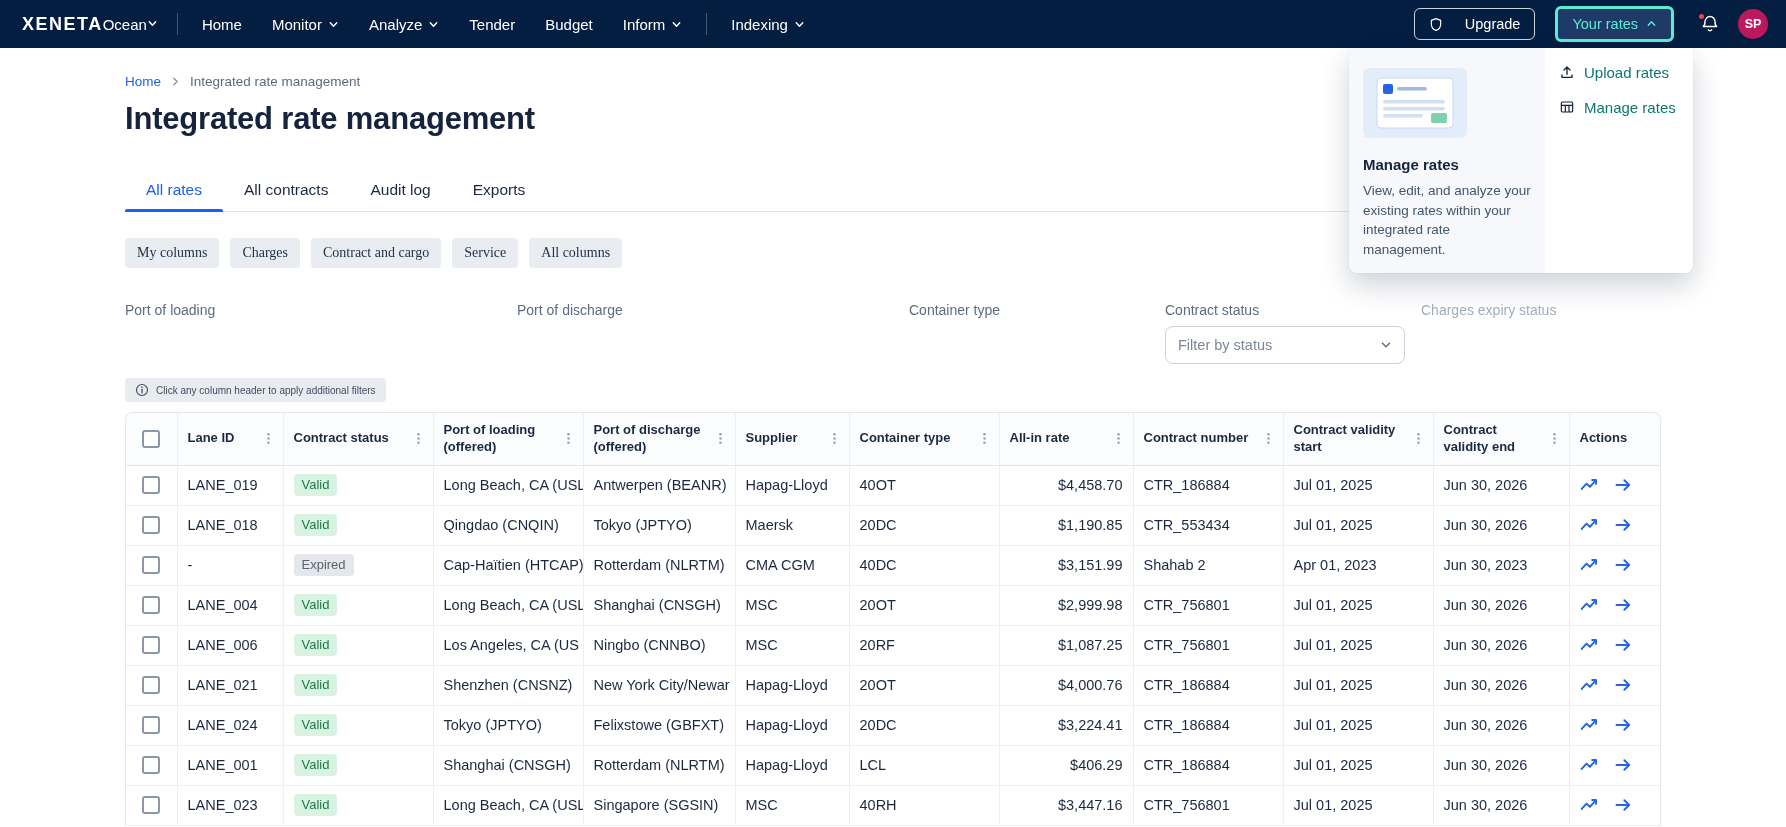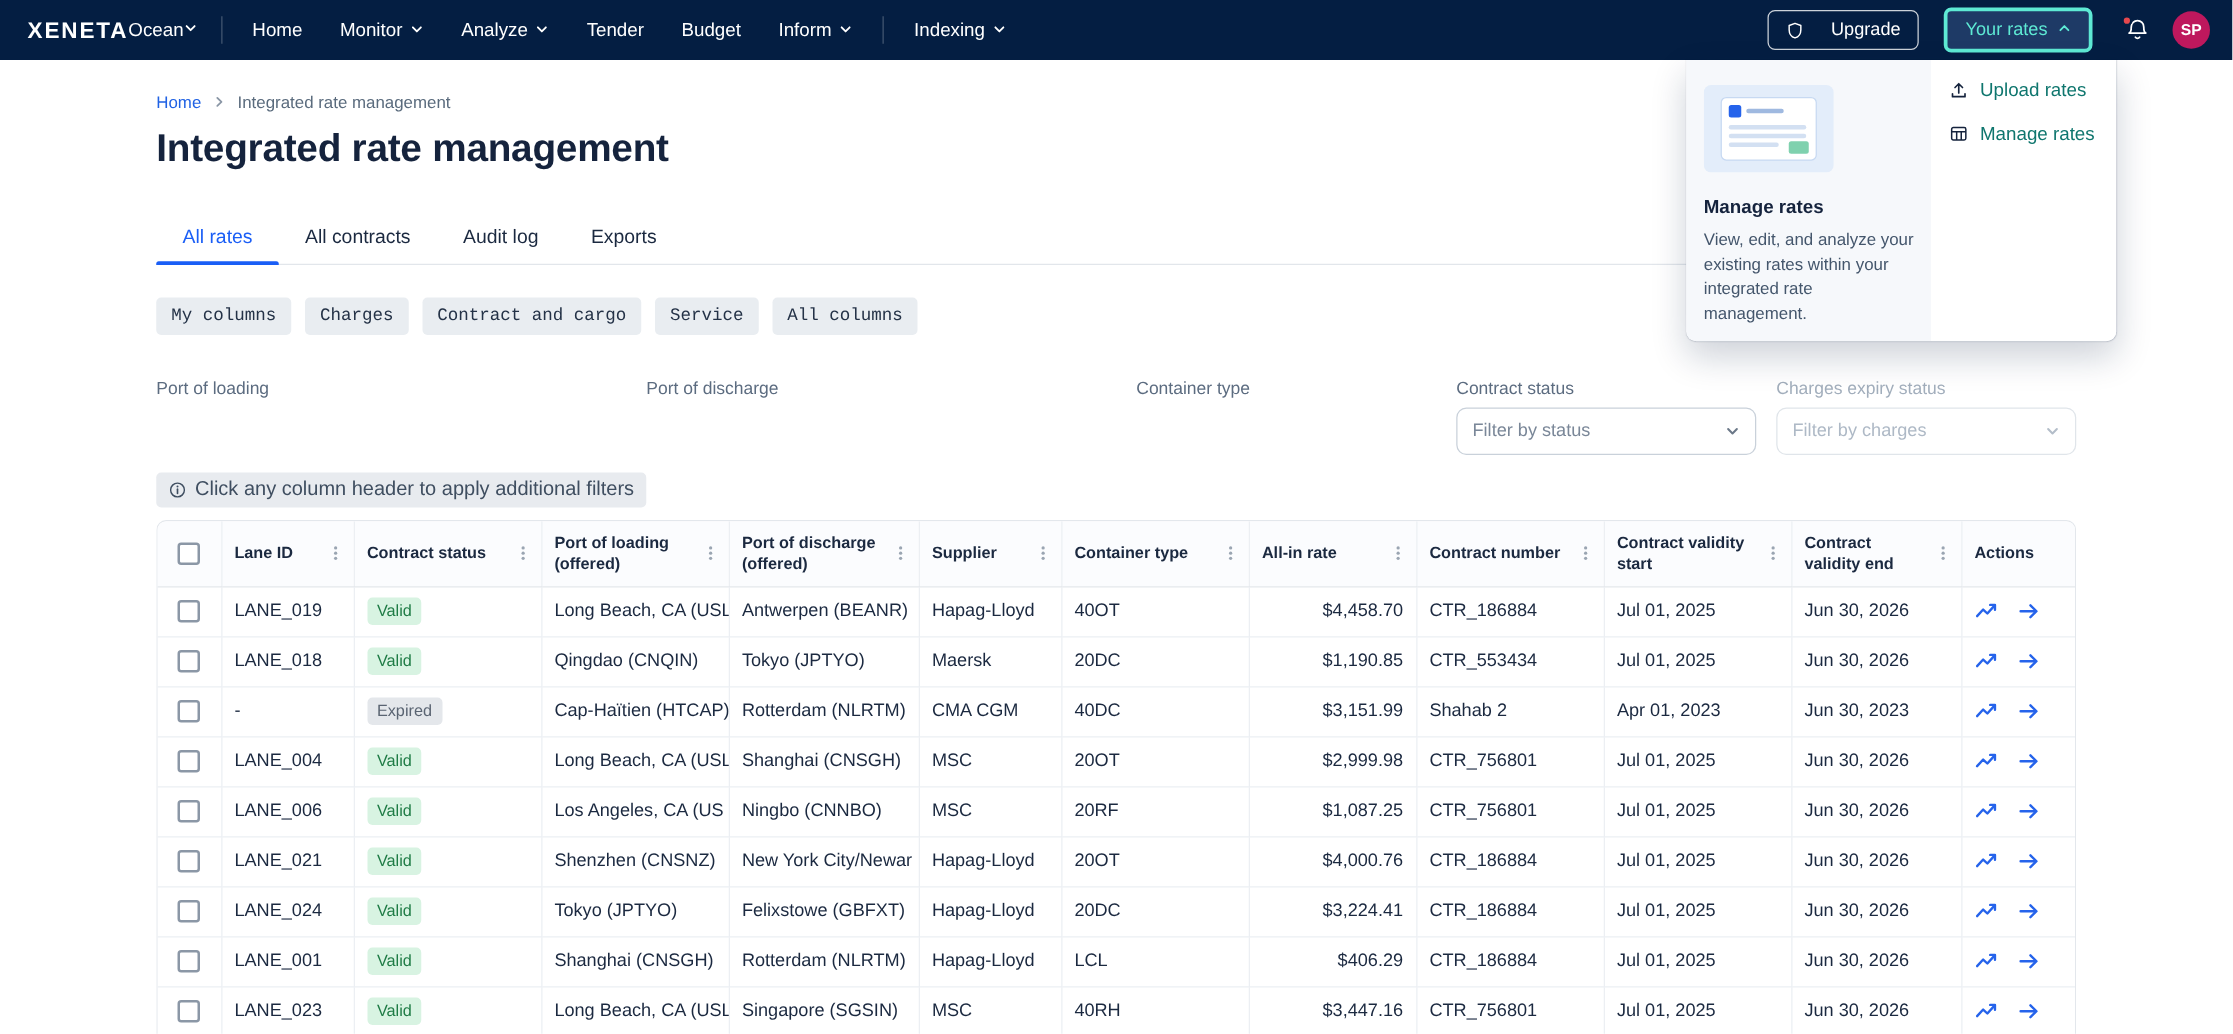--- a/index.html
+++ b/index.html
@@ -53,42 +53,42 @@
   h1.page-title { margin:12px 0 0; font-size:31px; font-weight:700; color:#15233D; letter-spacing:-0.2px; }
 
   .tabs { margin-top:32px; display:flex; border-bottom:1px solid #E2E6EB; }
   .tab { padding:0 21px; height:42px; display:flex; align-items:center; font-size:15.5px; color:#1B2940; cursor:pointer; position:relative; }
   .tab.active { color:#1A5EF6; font-weight:500; }
   .tab.active::after { content:""; position:absolute; left:0; right:0; bottom:-1px; height:3px; background:#1A5EF6; border-radius:2px 2px 0 0; }
 
   .chips { margin-top:26px; display:flex; gap:11px; }
   .chip {
     background:#E9EDF1; color:#243247; border:none; border-radius:4px;
-    padding:7px 12px; font-size:14px; font-family:Liberation Mono, monospace; cursor:pointer; white-space:nowrap;
+    padding:7px 12px; font-size:14px; font-family:Liberation Serif, serif; cursor:pointer; white-space:nowrap;
   }
 
   .filters { margin-top:34px; display:flex; gap:16px; }
   .filter { display:flex; flex-direction:column; }
   .filter.w-lg { width:376px; }
   .filter.w-sm { width:240px; }
   .filter-label { font-size:14px; color:#5C6C80; margin-bottom:8px; }
   .select {
     height:38px; border:1px solid #C9D1DA; border-radius:8px; background:#fff;
     display:flex; align-items:center; gap:9px; padding:0 12px; cursor:pointer; color:#6B7888;
   }
   .select .ph { flex:1; font-size:14.5px; color:#7A8798; white-space:nowrap; overflow:hidden; }
   .filter.disabled .filter-label { color:#A2AEBC; }
   .filter.disabled .select { border-color:#E0E5EA; color:#B3BDC9; cursor:default; }
   .filter.disabled .select .ph { color:#AEB9C6; }
   .icon { display:flex; flex:none; }
 
   .hint {
     margin-top:14px; display:inline-flex; align-items:center; gap:7px;
     background:#E8EBEF; border-radius:4px; padding:5px 10px;
-    font-size:16px; color:#3F4E60;
+    font-size:10px; color:#3F4E60;
   }
 
   
   .table-wrap { margin-top:10px; border:1px solid #E3E7EC; border-bottom:none; border-radius:8px 8px 0 0; overflow:hidden; }
   table.rates { border-collapse:collapse; table-layout:fixed; width:100%; }
   thead th {
     background:#FBFCFE; border-bottom:1px solid #E3E7EC; border-right:1px solid #ECEFF3;
     font-size:13px; font-weight:700; color:#1B2940; text-align:left;
     padding:6px 8px 6px 10px; height:52px; vertical-align:middle;
   }
@@ -267,28 +267,20 @@
         <span class="icon">
           <svg width="12" height="12" viewBox="0 0 12 12" fill="none">
               <path d="M2.5 4.2 6 7.8 9.5 4.2" stroke="currentColor" stroke-width="1.6" stroke-linecap="round" stroke-linejoin="round"></path>
             </svg>
         </span>
       </div>
     </div>
 
     <div class="filter w-sm disabled">
       <div class="filter-label">Charges expiry status</div>
-      <div class="select">
-        <span class="ph">Filter by charges</span>
-        <span class="icon">
-          <svg width="12" height="12" viewBox="0 0 12 12" fill="none">
-              <path d="M2.5 4.2 6 7.8 9.5 4.2" stroke="currentColor" stroke-width="1.6" stroke-linecap="round" stroke-linejoin="round"></path>
-            </svg>
-        </span>
-      </div>
     </div>
 
   </div>
 
   <div class="hint">
     <span class="icon">
       <svg width="14" height="14" viewBox="0 0 16 16" fill="none">
           <circle cx="8" cy="8" r="6.3" stroke="#3F4E60" stroke-width="1.3"></circle>
           <path d="M8 7.2 V11.2" stroke="#3F4E60" stroke-width="1.5" stroke-linecap="round"></path>
           <circle cx="8" cy="4.8" r="0.9" fill="#3F4E60"></circle>

